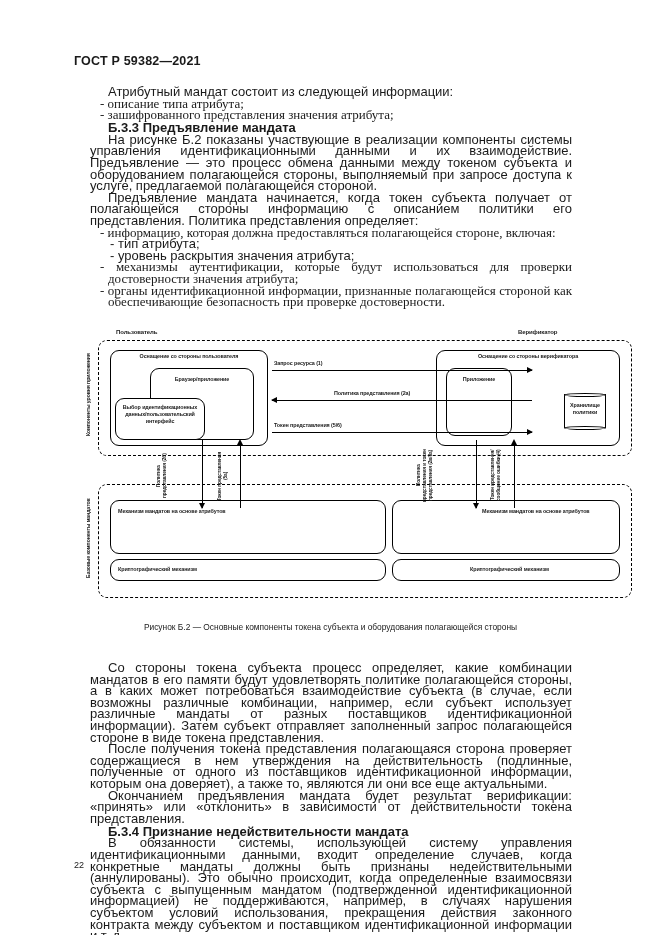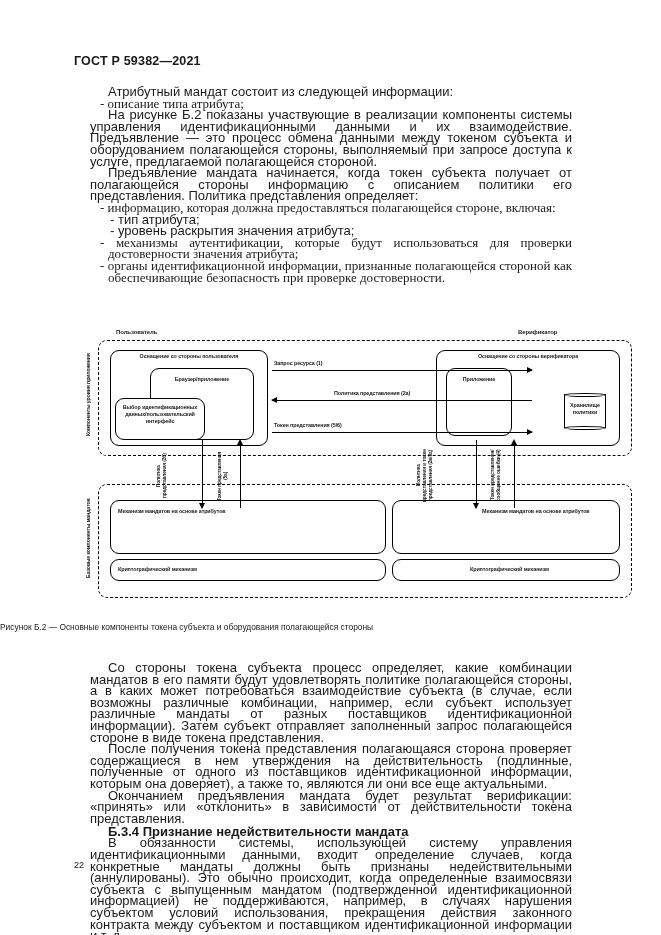--- a/index.html
+++ b/index.html
@@ -131,20 +131,21 @@
     box-sizing: border-box;
   }
   .cyl:before { top: -2.5px; }
   .cyl:after { bottom: -2.5px; }
 
   .caption {
     position: absolute;
     top: 622px;
     left: 0;
     width: 661px;
+    text-align: center;
     font-size: 8.4px;
   }
   .content2 {
     position: absolute;
     top: 662px;
     left: 90px;
     width: 482px;
   }
   .pageno {
     position: absolute;
@@ -156,20 +157,22 @@
 </head>
 <body>
 
 <div class="page">
 
   <div class="header">ГОСТ Р 59382—2021</div>
 
   <div class="content">
     <p class="indent">Атрибутный мандат состоит из следующей информации:</p>
     <p class="dash">- описание типа атрибута;</p>
+    <p class="dash">- зашифрованного представления значения атрибута;</p>
+    <p class="sub">Б.3.3 Предъявление мандата</p>
     <p class="indent">На рисунке Б.2 показаны участвующие в реализации компоненты системы управления идентификационными данными и их взаимодействие. Предъявление — это процесс обмена данными между токеном субъекта и оборудованием полагающейся стороны, выполняемый при запросе доступа к услуге, предлагаемой полагающейся стороной.</p>
     <p class="indent">Предъявление мандата начинается, когда токен субъекта получает от полагающейся стороны информацию с описанием политики его представления. Политика представления определяет:</p>
     <p class="dash">- информацию, которая должна предоставляться полагающейся стороне, включая:</p>
     <p class="dash2">-  тип атрибута;</p>
     <p class="dash2">-  уровень раскрытия значения атрибута;</p>
     <p class="dash">- механизмы аутентификации, которые будут использоваться для проверки достоверности значения атрибута;</p>
     <p class="dash">- органы идентификационной информации, признанные полагающейся стороной как обеспечивающие безопасность при проверке достоверности.</p>
   </div>
 
   <div class="figure">

